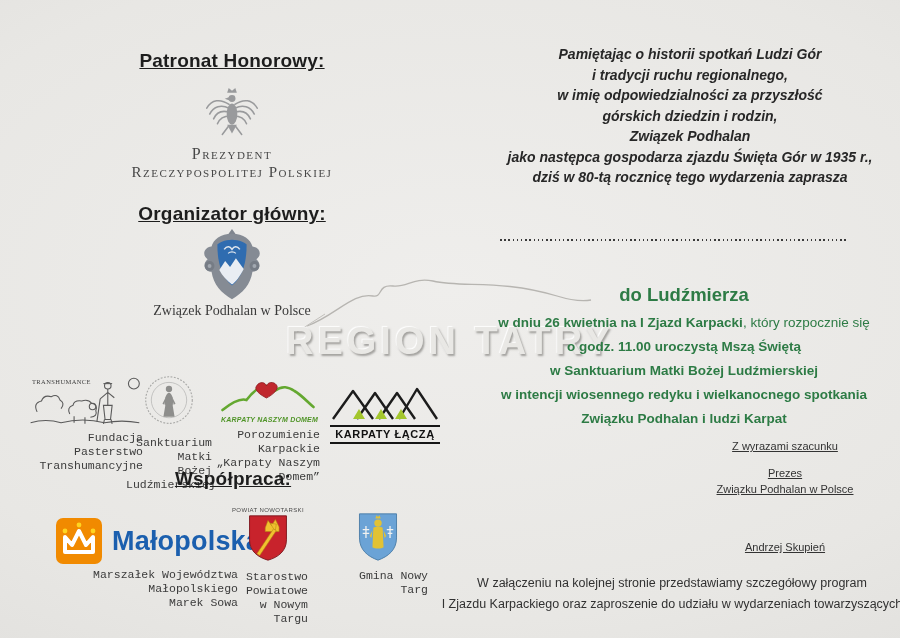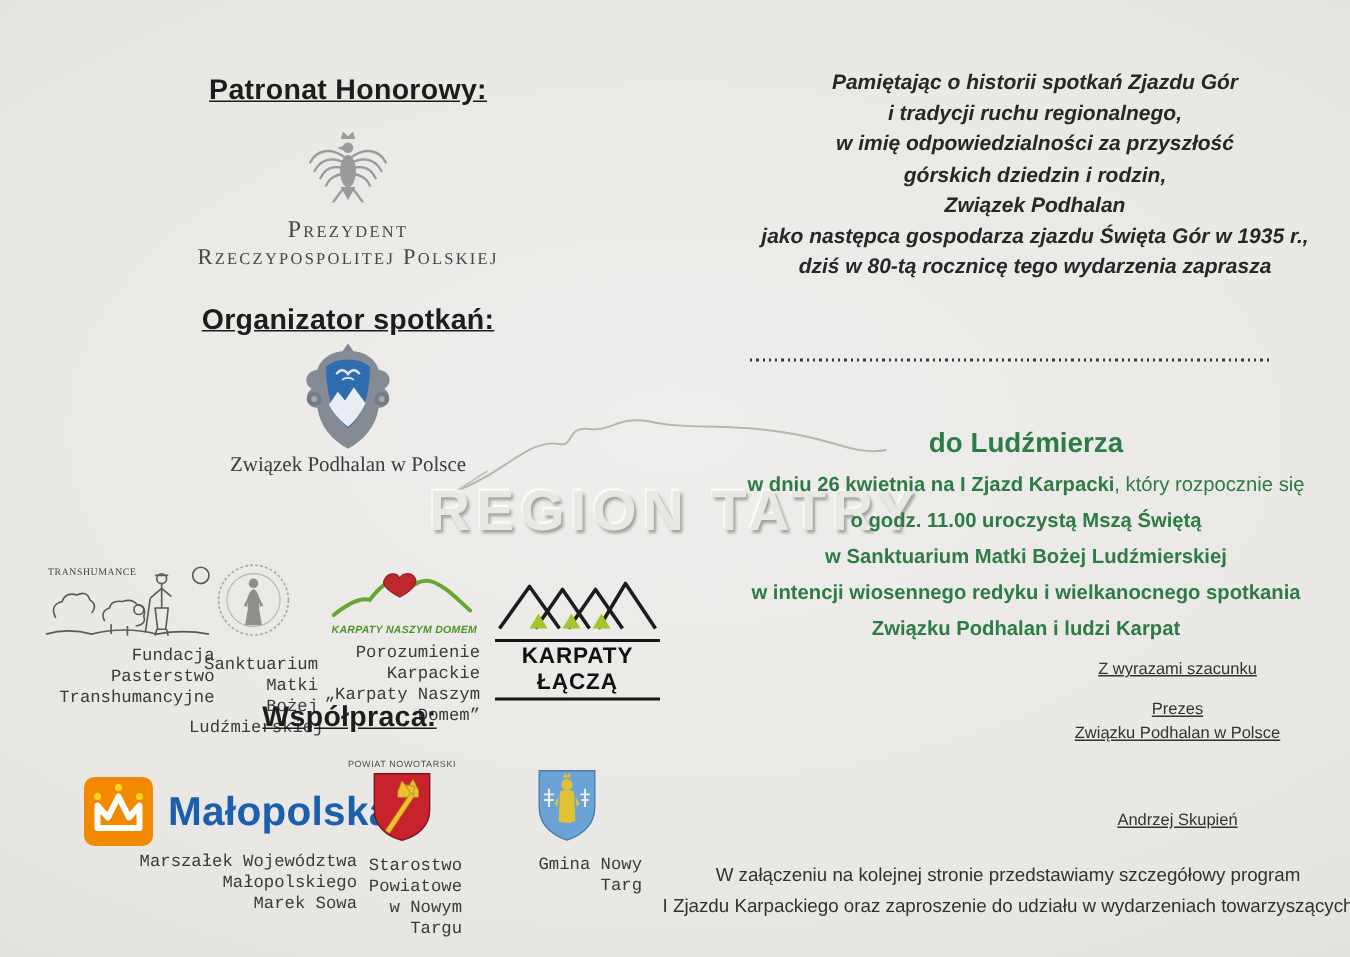--- a/index.html
+++ b/index.html
@@ -28,21 +28,21 @@
   .sig{font-size:11px;color:#333;text-decoration:underline;}
   .footer-line{font-size:12.5px;color:#313131;text-align:right;}
   .watermark{
     font-size:38px;font-weight:700;letter-spacing:4px;white-space:nowrap;
     color:#e9e8e5;
     text-shadow:1.5px 2px 2px rgba(104,102,98,.55), -1px -1px 1px rgba(255,255,255,.9);
   }
   .logo-box{text-align:center;}
   .kl-bar{
     border-top:2.5px solid #161616;border-bottom:2.5px solid #161616;
-    font-weight:700;font-size:15px;letter-spacing:.6px;color:#111;
+    font-weight:700;font-size:11px;letter-spacing:.6px;color:#111;
     padding:1px 0 2px 0;text-align:center;margin-top:1px;
   }
   .tiny-label{font-size:6px;letter-spacing:.4px;color:#4a4a4a;text-align:center;}
   .transh-label{font-family:"Liberation Serif",serif;font-size:6.5px;letter-spacing:.4px;color:#3f3f3f;}
   .knd-label{font-style:italic;font-weight:700;font-size:7px;letter-spacing:.2px;color:#4f9427;}
   .malo-text{font-weight:700;font-size:27px;color:#1b5fae;letter-spacing:.2px;}
 </style>
 </head>
 <body>
 
@@ -73,21 +73,21 @@
       <path d="M31 25 C39 21 47 23 51 31"></path>
       <path d="M31 29 C38 27 44 29 47 36"></path>
       <path d="M30 33 C36 33 41 36 43 41"></path>
       <path d="M24 44 l-6 8 M32 44 l6 8"></path>
     </g>
   </svg>
 
   <div class="abs serif smallcaps" style="left:82px;top:145px;width:300px;font-size:16px;">Prezydent</div>
   <div class="abs serif smallcaps" style="left:82px;top:163px;width:300px;font-size:15px;">Rzeczypospolitej Polskiej</div>
 
-  <div class="abs center h-bold" style="left:232px;top:203px;">Organizator spotkań:</div>
+  <div class="abs center h-bold" style="left:232px;top:203px;">Organizator główny:</div>
 
   <svg class="abs" style="left:198px;top:226px;width:68px;height:78px;" viewBox="0 0 68 80">
     <path d="M34 3 l3.5 5 -3.5 5 -3.5 -5 z" fill="#7f858e"></path>
     <path d="M34 8 C46 8 53 14 55 21 C63 22 65 30 59 34 C65 39 62 47 55 47 C53 60 45 69 34 75 C23 69 15 60 13 47 C6 47 3 39 9 34 C3 30 5 22 13 21 C15 14 22 8 34 8 Z" fill="#858b94"></path>
     <circle cx="11" cy="41" r="5" fill="#767c85"></circle>
     <circle cx="57" cy="41" r="5" fill="#767c85"></circle>
     <circle cx="11" cy="41" r="2" fill="#a2a8b0"></circle>
     <circle cx="57" cy="41" r="2" fill="#a2a8b0"></circle>
     <path d="M34 14 C42 14 47 17 49 19 C49 35 46 51 34 61 C22 51 19 35 19 19 C21 17 26 14 34 14 Z" fill="#2f6cb0"></path>
     <path d="M21 45 L27 36 L32 42 L38 33 L46 44 C42 52 38 57 34 60 C29 56 24 51 21 45 Z" fill="#e9edf3"></path>
@@ -215,21 +215,21 @@
         <path d="M9 15 v13 M5.5 19 h7 M5.5 23 h7"></path>
         <path d="M35 15 v13 M31.5 19 h7 M32.5 23 h5"></path>
       </g>
     </svg>
     <div class="caption" style="margin-top:3px;width:100px;margin-left:-14px;">
       <span style="display:block;">Gmina Nowy Targ</span>
     </div>
   </div>
 
   <div class="abs intro" style="left:495px;top:44px;">
-    <div>Pamiętając o historii spotkań Zjazdu Gór</div>
+    <div>Pamiętając o historii spotkań Ludzi Gór</div>
     <div>i tradycji ruchu regionalnego,</div>
     <div>w imię odpowiedzialności za przyszłość</div>
     <div>górskich dziedzin i rodzin,</div>
     <div>Związek Podhalan</div>
     <div>jako następca gospodarza zjazdu Święta Gór w 1935 r.,</div>
     <div>dziś w 80-tą rocznicę tego wydarzenia zaprasza</div>
   </div>
 
   <div class="abs dotline" style="left:500px;top:239px;width:348px;"></div>
 

